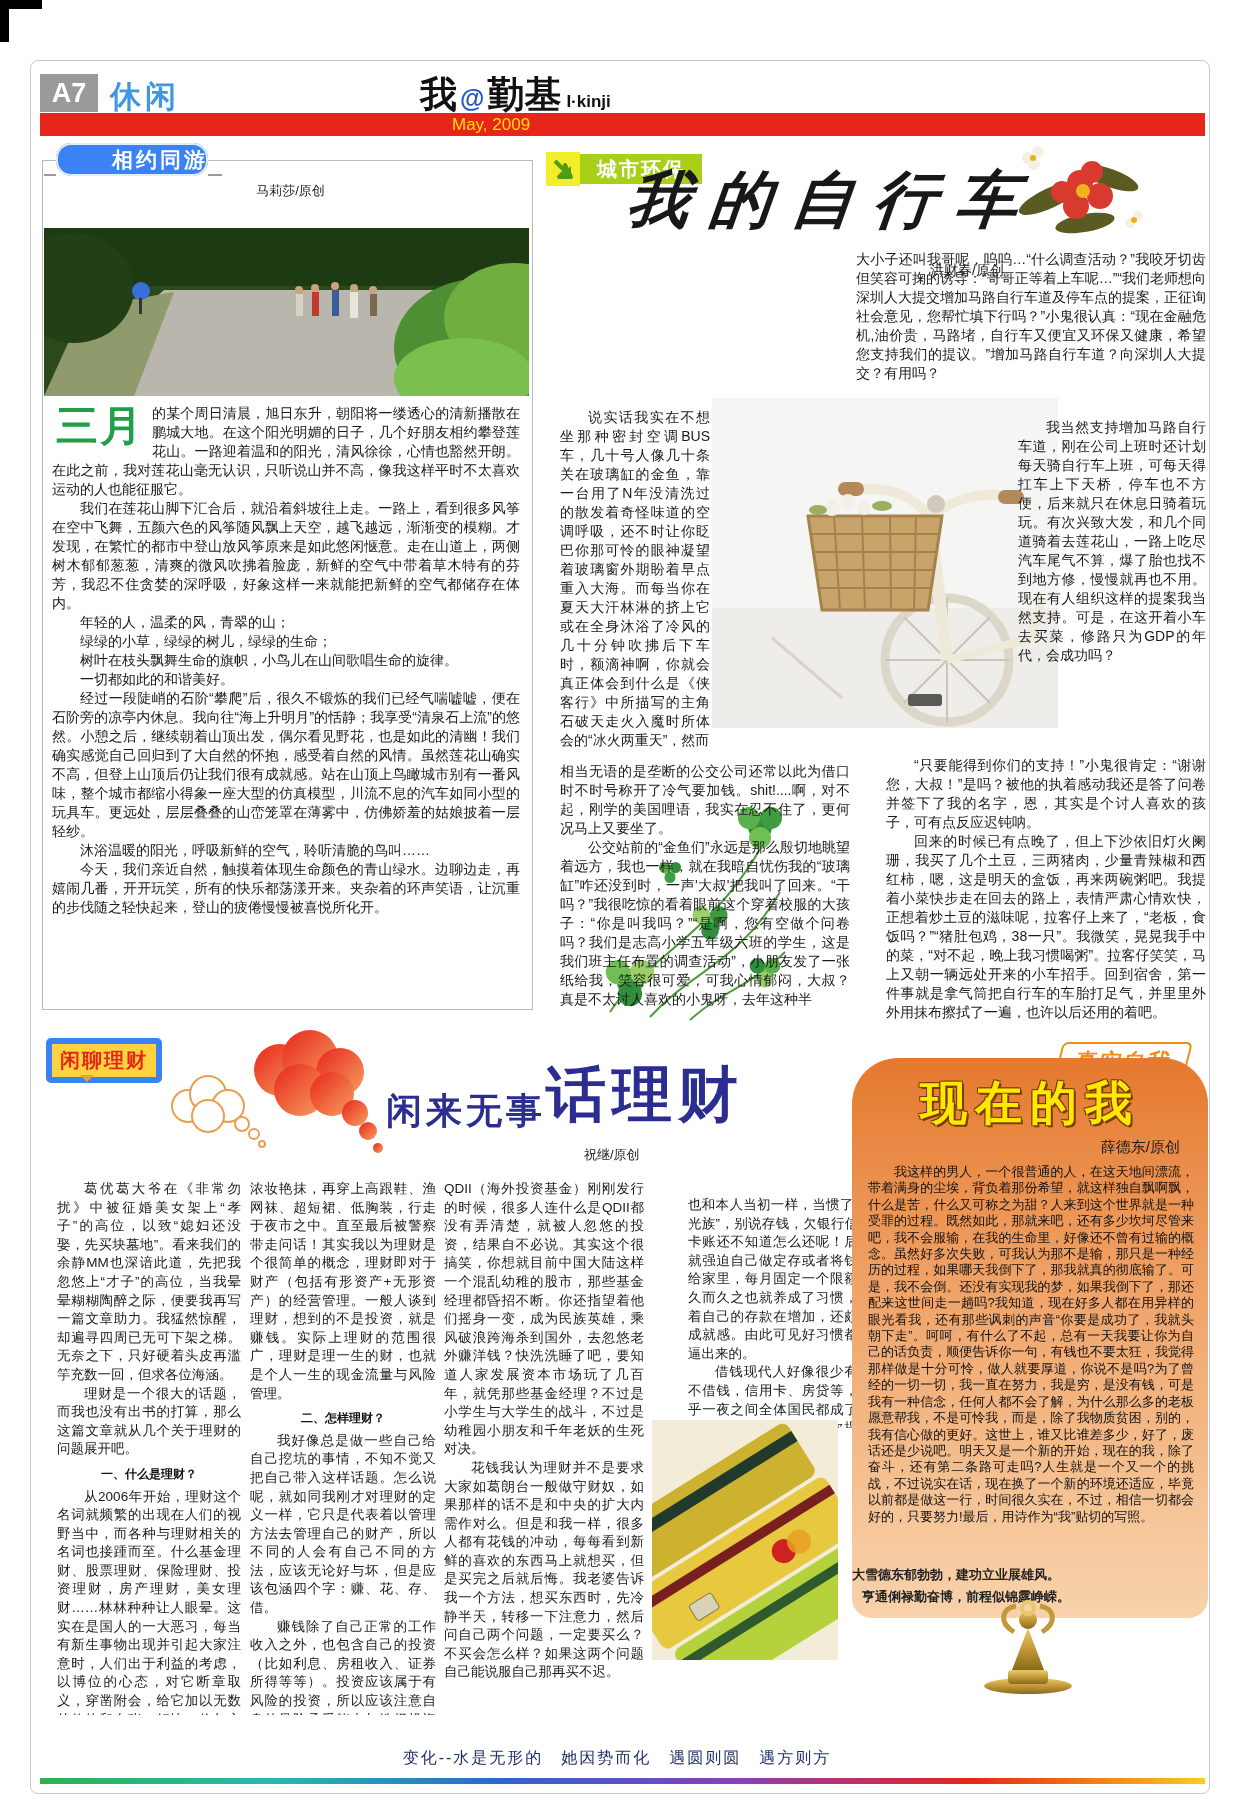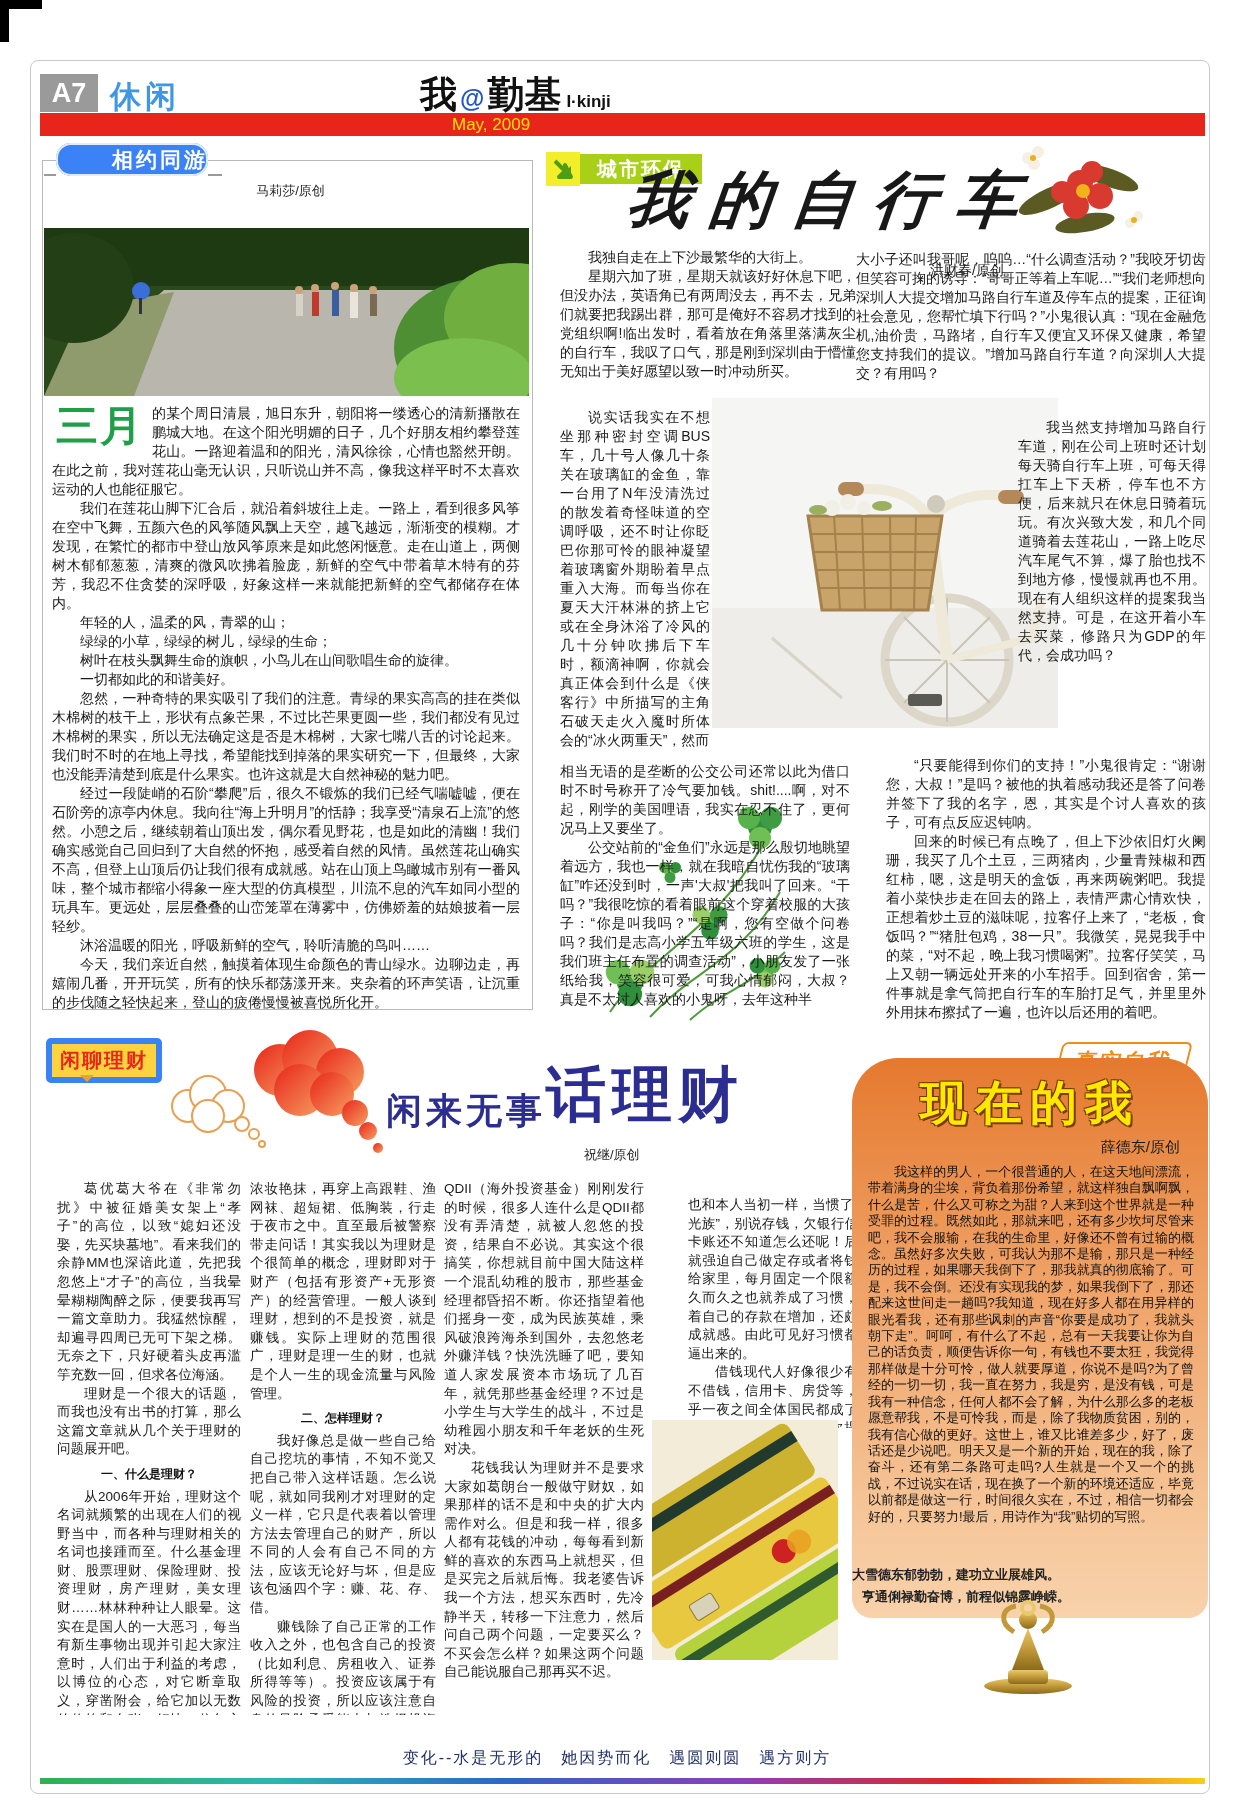--- a/index.html
+++ b/index.html
@@ -133,21 +133,20 @@
     </svg>
   </div>
 
   <div class="abs nat-body">
     <p><span class="dropcap">三月</span><span>的某个周日清晨，旭日东升，朝阳将一缕透心的清新播散在鹏城大地。在这个阳光明媚的日子，几个好朋友相约攀登莲花山。一路迎着温和的阳光，清风徐徐，心情也豁然开朗。在此之前，我对莲花山毫无认识，只听说山并不高，像我这样平时不太喜欢运动的人也能征服它。</span></p>
     <p class="ind">我们在莲花山脚下汇合后，就沿着斜坡往上走。一路上，看到很多风筝在空中飞舞，五颜六色的风筝随风飘上天空，越飞越远，渐渐变的模糊。才发现，在繁忙的都市中登山放风筝原来是如此悠闲惬意。走在山道上，两侧树木郁郁葱葱，清爽的微风吹拂着脸庞，新鲜的空气中带着草木特有的芬芳，我忍不住贪婪的深呼吸，好象这样一来就能把新鲜的空气都储存在体内。</p>
     <p class="ind">年轻的人，温柔的风，青翠的山；</p>
     <p class="ind">绿绿的小草，绿绿的树儿，绿绿的生命；</p>
     <p class="ind">树叶在枝头飘舞生命的旗帜，小鸟儿在山间歌唱生命的旋律。</p>
     <p class="ind">一切都如此的和谐美好。</p>
-    <p class="ind">忽然，一种奇特的果实吸引了我们的注意。青绿的果实高高的挂在类似木棉树的枝干上，形状有点象芒果，不过比芒果更圆一些，我们都没有见过木棉树的果实，所以无法确定这是否是木棉树，大家七嘴八舌的讨论起来。我们时不时的在地上寻找，希望能找到掉落的果实研究一下，但最终，大家也没能弄清楚到底是什么果实。也许这就是大自然神秘的魅力吧。</p>
     <p class="ind">经过一段陡峭的石阶“攀爬”后，很久不锻炼的我们已经气喘嘘嘘，便在石阶旁的凉亭内休息。我向往“海上升明月”的恬静；我享受“清泉石上流”的悠然。小憩之后，继续朝着山顶出发，偶尔看见野花，也是如此的清幽！我们确实感觉自己回归到了大自然的怀抱，感受着自然的风情。虽然莲花山确实不高，但登上山顶后仍让我们很有成就感。站在山顶上鸟瞰城市别有一番风味，整个城市都缩小得象一座大型的仿真模型，川流不息的汽车如同小型的玩具车。更远处，层层叠叠的山峦笼罩在薄雾中，仿佛娇羞的姑娘披着一层轻纱。</p>
     <p class="ind">沐浴温暖的阳光，呼吸新鲜的空气，聆听清脆的鸟叫……</p>
     <p class="ind">今天，我们亲近自然，触摸着体现生命颜色的青山绿水。边聊边走，再嬉闹几番，开开玩笑，所有的快乐都荡漾开来。夹杂着的环声笑语，让沉重的步伐随之轻快起来，登山的疲倦慢慢被喜悦所化开。</p>
   </div>
 
   <div class="abs" style="left:590px;top:772px;width:200px;height:250px;">
     <svg width="200" height="250" viewBox="0 0 200 250">
       <g fill="none" stroke="#4f9a3a" stroke-width="2">
         <path d="M20,240 C60,180 120,170 180,60"></path>
         <path d="M60,245 C100,200 150,190 190,120"></path>
@@ -220,24 +219,20 @@
           <circle cx="44" cy="36" r="6"></circle>
           <circle cx="140" cy="95" r="5"></circle>
           <circle cx="148" cy="88" r="5"></circle>
         </g>
       <circle cx="43" cy="30" r="3" fill="#e8b020"></circle>
         <circle cx="144" cy="92" r="3" fill="#e8b020"></circle>
     </svg>
   </div>
   <div class="abs bike-author">洪财春/原创</div>
 
-  <div class="abs tcol" style="left:560px;top:248px;width:296px;height:158px;overflow:hidden;">
-    <p class="ind">我独自走在上下沙最繁华的大街上。</p>
-    <p class="ind">星期六加了班，星期天就该好好休息下吧，但没办法，英语角已有两周没去，再不去，兄弟们就要把我踢出群，那可是俺好不容易才找到的党组织啊!临出发时，看着放在角落里落满灰尘的自行车，我叹了口气，那是刚到深圳由于懵懂无知出于美好愿望以致一时冲动所买。</p>
-  </div>
 
   <div class="abs tcol" style="left:560px;top:408px;width:150px;height:352px;overflow:hidden;">
     <p class="ind">说实话我实在不想坐那种密封空调BUS车，几十号人像几十条关在玻璃缸的金鱼，靠一台用了N年没清洗过的散发着奇怪味道的空调呼吸，还不时让你眨巴你那可怜的眼神凝望着玻璃窗外期盼着早点重入大海。而每当你在夏天大汗林淋的挤上它或在全身沐浴了冷风的几十分钟吹拂后下车时，额滴神啊，你就会真正体会到什么是《侠客行》中所描写的主角石破天走火入魔时所体会的“冰火两重天”，然而</p>
   </div>
 
   <div class="abs bike-photo">
     <svg width="346" height="330" viewBox="0 0 346 330">
       <rect width="346" height="330" fill="#f5f5f3"></rect>
       <rect y="210" width="346" height="120" fill="#eeede9"></rect>
       <circle cx="235" cy="262" r="62" fill="none" stroke="#dcd7c9" stroke-width="9"></circle>

